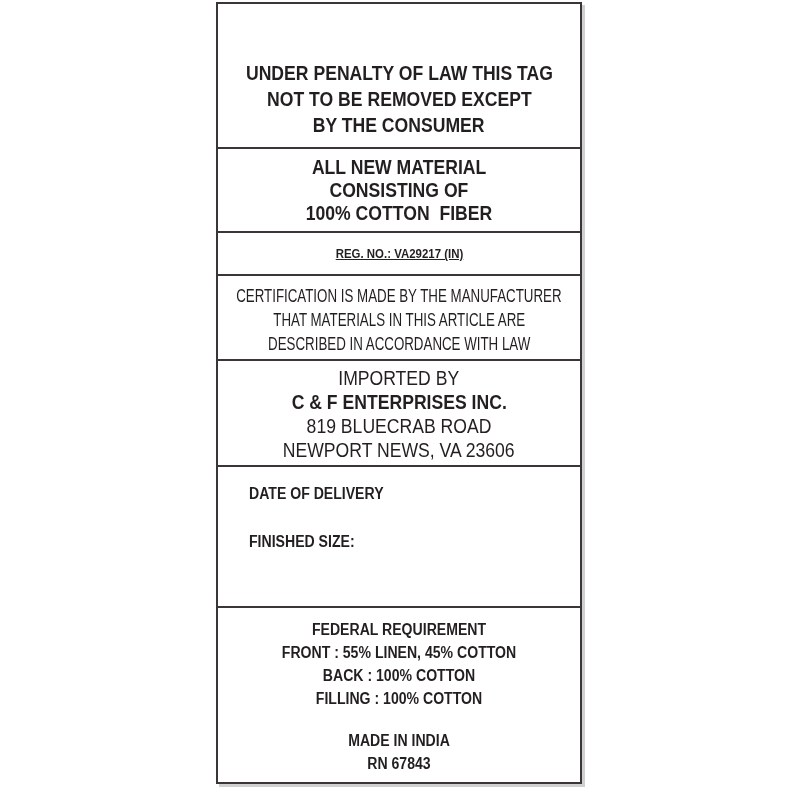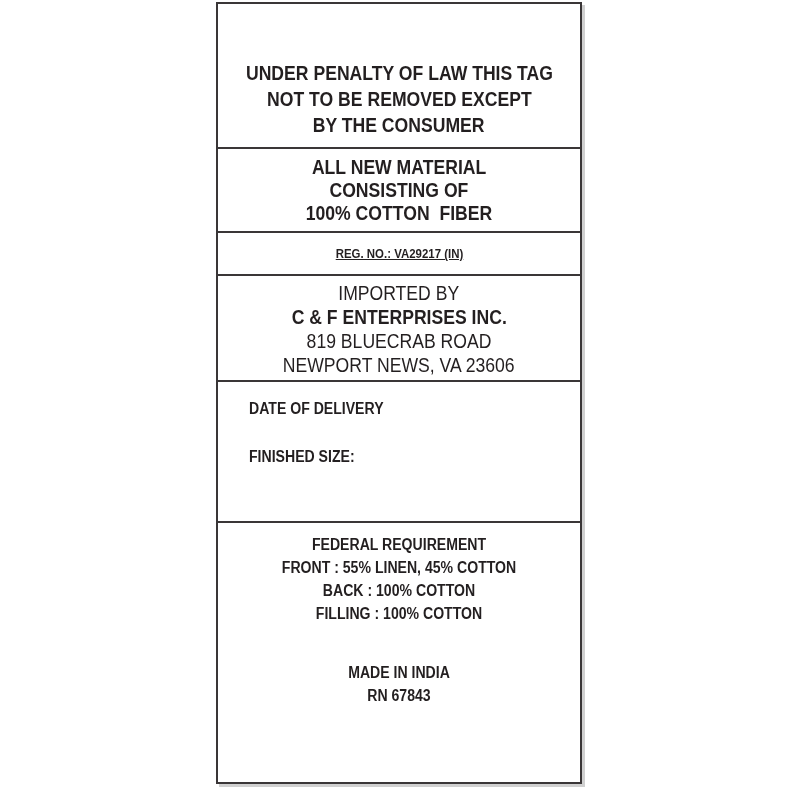--- a/index.html
+++ b/index.html
@@ -113,21 +113,21 @@
   .s6 .line { transform-origin: 0 50%; }
   .s6 .gap-line { margin-top: 26px; }
   
   .s7 {
     flex: 1;
     padding-top: 10px;
     font-size: 16px;
     line-height: 23px;
     font-weight: bold;
   }
-  .s7 .origin-block { margin-top: 36px; }
+  .s7 .origin-block { margin-top: 19px; }
 </style>
 </head>
 <body>
 
 <div class="page">
   <div class="label">
 
     <div class="section s1">
       <div class="line">UNDER PENALTY OF LAW THIS TAG</div>
       <div class="line">NOT TO BE REMOVED EXCEPT</div>
@@ -137,20 +137,25 @@
     <div class="section s2">
       <div class="line">ALL NEW MATERIAL</div>
       <div class="line">CONSISTING OF</div>
       <div class="line">100% COTTON  FIBER</div>
     </div>
 
     <div class="section s3">
       <div class="line">REG. NO.: VA29217 (IN)</div>
     </div>
 
+    <div class="section s4">
+      <div class="line">CERTIFICATION IS MADE BY THE MANUFACTURER</div>
+      <div class="line">THAT MATERIALS IN THIS ARTICLE ARE</div>
+      <div class="line">DESCRIBED IN ACCORDANCE WITH LAW</div>
+    </div>
 
     <div class="section s5">
       <div class="line">IMPORTED BY</div>
       <div class="line b">C &amp; F ENTERPRISES INC.</div>
       <div class="line">819 BLUECRAB ROAD</div>
       <div class="line">NEWPORT NEWS, VA 23606</div>
     </div>
 
     <div class="section s6">
       <div class="line">DATE OF DELIVERY</div>

